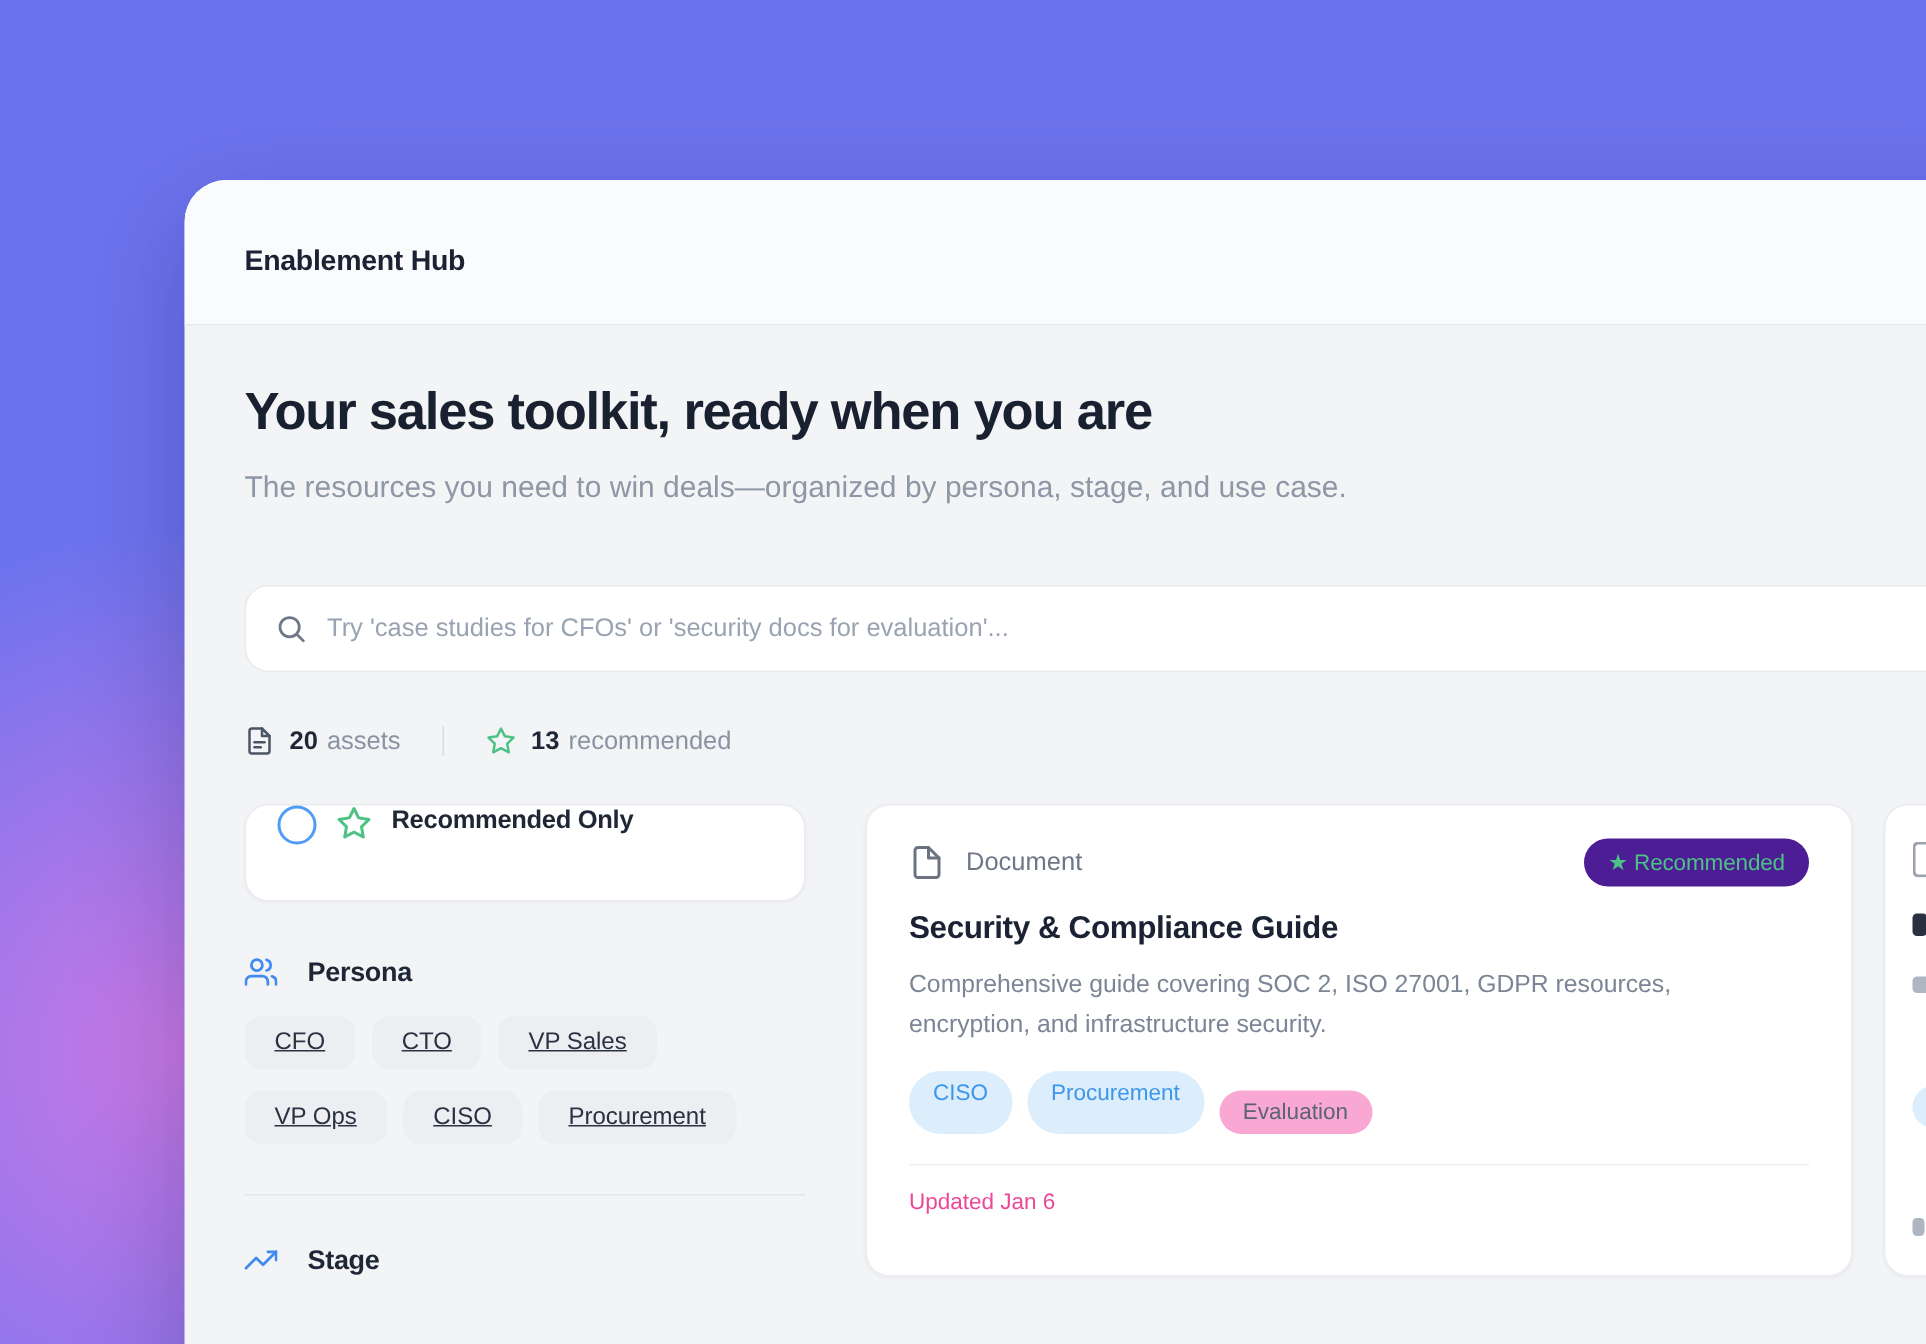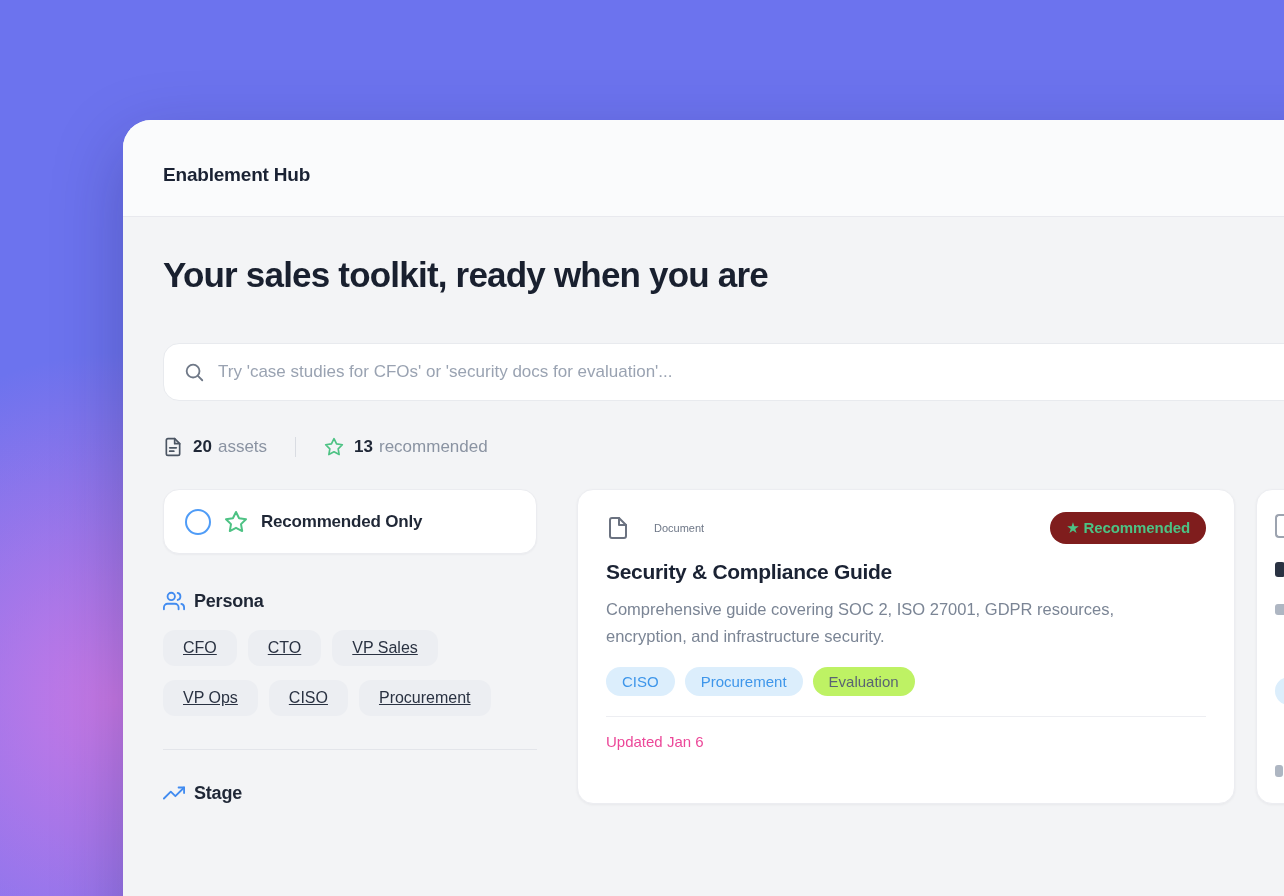--- a/index.html
+++ b/index.html
@@ -42,52 +42,52 @@
   .searchbar input::placeholder { color:#9AA3B2; }
   .stats { margin-top:36px; display:flex; align-items:center; font-size:17px; color:#8A93A2; }
   .stats .icon { display:flex; margin-right:10px; }
   .stats b { color:#1F2736; margin-right:6px; font-weight:bold; }
   .vdiv { width:1px; height:20px; background:#D9DCE2; margin:0 28px; }
   .star-green { color:#4DC284; }
   .body-row { display:flex; margin-top:32px; align-items:flex-start; }
   .sidebar { width:374px; flex:0 0 auto; margin-right:40px; }
   .rec-card {
     height:65px; background:#fff; border:1px solid #EBECF0; border-radius:16px;
-    display:flex; align-items:center; padding:0 21px; gap:13px;
+    display:flex; padding:0 21px; gap:13px;
     box-shadow:0 1px 2px rgba(16,24,40,.04); cursor:pointer;
   }
   .toggle-circle { width:26px; height:26px; border:2px solid #4F9CF7; border-radius:50%; flex:0 0 auto; }
   .rec-label { font-size:17px; font-weight:bold; color:#1F2736; letter-spacing:-0.2px; }
-  .filter-head { display:flex; align-items:center; gap:9px; margin-top:36px; }
+  .filter-head { display:flex; align-items:center; gap:20px; margin-top:36px; }
   .filter-head .ficon { display:flex; color:#418BF0; }
   .filter-title { font-size:18px; font-weight:bold; color:#1F2736; letter-spacing:-0.2px; }
   .chips { display:flex; flex-wrap:wrap; gap:14px 11px; margin-top:18px; }
   .chip {
     background:#ECEEF2; border-radius:12px; padding:9px 20px; font-size:16px;
     color:#2A3242; cursor:pointer; white-space:nowrap;text-decoration:underline;
   }
   .side-div { border-top:1px solid #E3E5EA; margin-top:33px; }
   .cards { display:flex; gap:21px; flex:1; align-items:stretch; }
   .asset-card {
     width:658px; flex:0 0 auto; background:#fff; border:1px solid #ECEDF1; border-radius:16px;
     padding:22px 28px 26px 28px; box-shadow:0 1px 3px rgba(16,24,40,.05);
   }
   .card-top { display:flex; align-items:center; justify-content:space-between; }
-  .card-type { display:flex; align-items:center; gap:24px; color:#6E7787; font-size:11px; }
+  .card-type { display:flex; align-items:center; gap:14px; color:#6E7787; font-size:17px; }
   .card-type svg { color:#6B7280; }
   .badge {
-    background:#7f1d1d; color:#4CC284; border-radius:999px; padding:7px 16px;
-    font-size:15px; font-weight:bold; display:flex; align-items:center; gap:8px; letter-spacing:-0.1px;
+    background:#4c1d95; color:#4CC284; border-radius:999px; padding:7px 16px;
+    font-size:15px; font-weight:normal; display:flex; align-items:center; gap:8px; letter-spacing:-0.1px;
   }
   .card-title { margin-top:16px; font-size:21px; font-weight:bold; color:#1A2233; letter-spacing:-0.3px; }
   .card-desc { margin-top:12px; font-size:16.5px; color:#7B8595; line-height:27px; max-width:590px; }
   .tags { display:flex; gap:10px; margin-top:17px; }
   .tag { border-radius:999px; padding:6px 16px; font-size:15px; white-space:nowrap; }
   .tag.blue { background:#DCEEFC; color:#3E96EA; }
-  .tag.gray { background:#bef264; color:#5A6472; }
+  .tag.gray { background:#f9a8d4; color:#5A6472;margin-top:13px; }
   .card-div { border-top:1px solid #EDEEF2; margin-top:20px; }
   .card-updated { margin-top:16px; font-size:15px; color:#ec4899; }
   .peek-card {
     flex:0 0 auto; width:420px; background:#fff; border:1px solid #ECEDF1; border-radius:16px;
     padding:22px 0 26px 18px; box-shadow:0 1px 3px rgba(16,24,40,.05);
   }
   .sliver { border-radius:3px; }
   .sliver.icon-s { width:14px; height:24px; border:2px solid #9CA3AF; border-right:none; border-radius:4px 0 0 4px; margin-top:2px; }
   .sliver.title-s { width:10px; height:15px; background:#2A3242; margin-top:24px; }
   .sliver.desc-s { width:12px; height:11px; background:#AEB6C2; margin-top:27px; }
@@ -98,20 +98,21 @@
 <body>
 
 <div class="app-card">
 
   <div class="app-header">
     <div class="app-title">Enablement Hub</div>
   </div>
 
   <div class="content">
     <div class="h1">Your sales toolkit, ready when you are</div>
+    <div class="sub">The resources you need to win deals—organized by persona, stage, and use case.</div>
 
     <div class="searchbar">
       <svg width="22" height="22" viewBox="0 0 24 24" fill="none" stroke="currentColor" stroke-width="2" stroke-linecap="round" stroke-linejoin="round">
           <circle cx="11" cy="11" r="7"></circle>
           <line x1="16.5" y1="16.5" x2="21" y2="21"></line>
         </svg>
       <input type="text" value="" placeholder="Try 'case studies for CFOs' or 'security docs for evaluation'..." style="">
     </div>
 
     <div class="stats">

